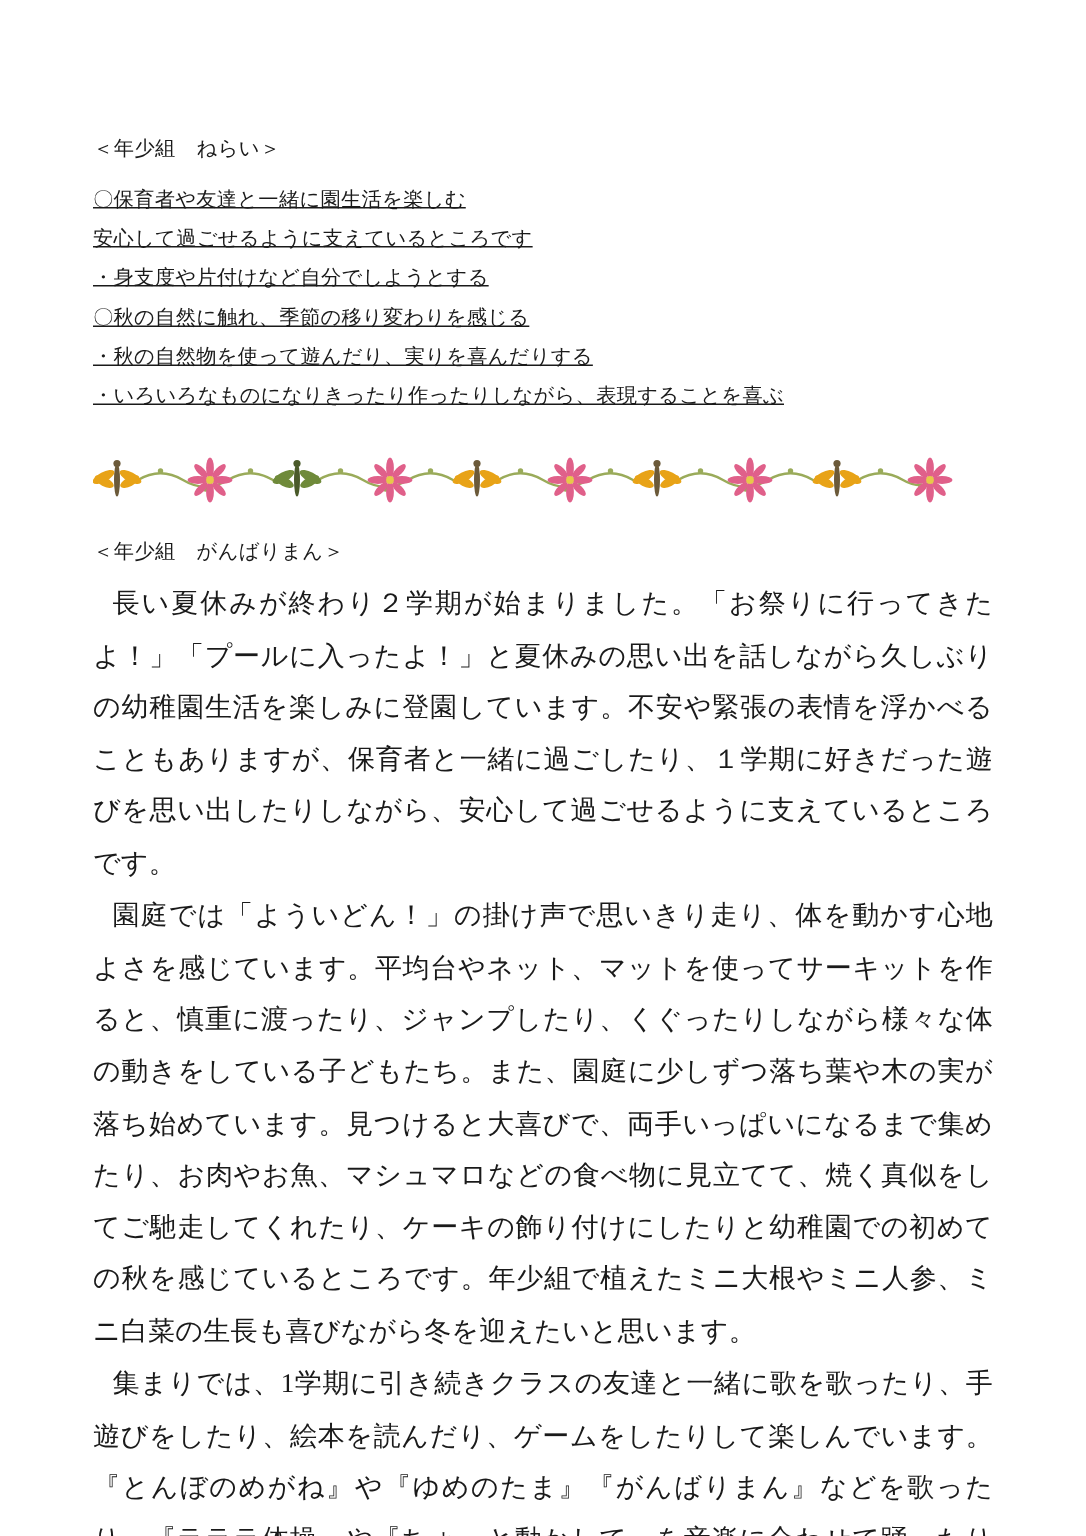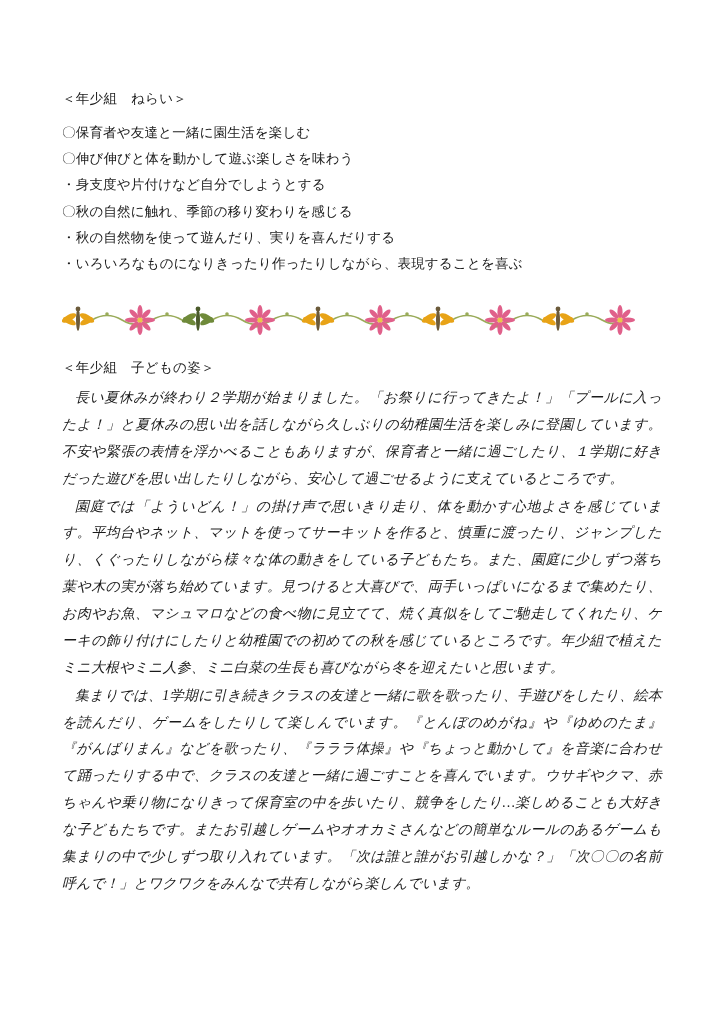--- a/index.html
+++ b/index.html
@@ -27,20 +27,21 @@
     font-size: 13.5px;
     line-height: 1.6;
     letter-spacing: 0.3px;
     margin: 0 0 10px 0;
     font-weight: normal;
   }
   .aim-list {
     margin: 0;
     padding: 0;
     list-style: none;
+    text-decoration: underline;
   }
   .aim-list li {
     font-size: 13.5px;
     line-height: 1.95;
     letter-spacing: 0.2px;
     white-space: nowrap;
   }
   .divider {
     height: 54px;
     margin: 16px 0 10px 0;
@@ -49,40 +50,39 @@
   .divider svg {
     display: block;
   }
   .heading2 {
     font-size: 13.5px;
     line-height: 1.6;
     margin: 0 0 6px 0;
     letter-spacing: 0.3px;
   }
   .body-para {
-    font-size: 14px;
+    font-size: 18px;
     line-height: 1.92;
     letter-spacing: 0.15px;
     text-align: justify;
     text-justify: inter-ideograph;
     margin: 0 0 1px 0;
     text-indent: 13px;
-    font-style: italic;
   }
 </style>
 </head>
 <body>
 
 <div class="page">
 
   <div class="section-heading">＜年少組　ねらい＞</div>
 
   <ul class="aim-list">
     <li>〇保育者や友達と一緒に園生活を楽しむ</li>
-    <li>〇伸び伸びと体を動かして遊ぶ楽しさを味わう</li>
+    <li>安心して過ごせるように支えているところです</li>
     <li>・身支度や片付けなど自分でしようとする</li>
     <li>〇秋の自然に触れ、季節の移り変わりを感じる</li>
     <li>・秋の自然物を使って遊んだり、実りを喜んだりする</li>
     <li>・いろいろなものになりきったり作ったりしながら、表現することを喜ぶ</li>
   </ul>
 
   <div class="divider">
     <svg width="600" height="54" viewBox="0 0 600 54">
       <g stroke="#9aab5a" stroke-width="1.6" fill="none" stroke-linecap="round">
         <path d="M30 27 Q 45 18 60 27 Q 75 36 90 27 Q 105 18 120 27"></path>
@@ -214,19 +214,19 @@
             <ellipse cx="6" cy="6" rx="6" ry="2.4" transform="rotate(45 6 6)"></ellipse>
             <ellipse cx="6" cy="-6" rx="6" ry="2.4" transform="rotate(-45 6 -6)"></ellipse>
             <ellipse cx="-6" cy="6" rx="6" ry="2.4" transform="rotate(-45 -6 6)"></ellipse>
           </g>
           <circle cx="0" cy="0" r="2.6" fill="#e8c84a"></circle>
         </g>
       </g>
     </svg>
   </div>
 
-  <div class="heading2">＜年少組　子どもの姿＞</div>
+  <div class="heading2">＜年少組　がんばりまん＞</div>
 
   <p class="body-para">長い夏休みが終わり２学期が始まりました。「お祭りに行ってきたよ！」「プールに入ったよ！」と夏休みの思い出を話しながら久しぶりの幼稚園生活を楽しみに登園しています。不安や緊張の表情を浮かべることもありますが、保育者と一緒に過ごしたり、１学期に好きだった遊びを思い出したりしながら、安心して過ごせるように支えているところです。</p>
   <p class="body-para">園庭では「よういどん！」の掛け声で思いきり走り、体を動かす心地よさを感じています。平均台やネット、マットを使ってサーキットを作ると、慎重に渡ったり、ジャンプしたり、くぐったりしながら様々な体の動きをしている子どもたち。また、園庭に少しずつ落ち葉や木の実が落ち始めています。見つけると大喜びで、両手いっぱいになるまで集めたり、お肉やお魚、マシュマロなどの食べ物に見立てて、焼く真似をしてご馳走してくれたり、ケーキの飾り付けにしたりと幼稚園での初めての秋を感じているところです。年少組で植えたミニ大根やミニ人参、ミニ白菜の生長も喜びながら冬を迎えたいと思います。</p>
   <p class="body-para">集まりでは、1学期に引き続きクラスの友達と一緒に歌を歌ったり、手遊びをしたり、絵本を読んだり、ゲームをしたりして楽しんでいます。『とんぼのめがね』や『ゆめのたま』『がんばりまん』などを歌ったり、『ラララ体操』や『ちょっと動かして』を音楽に合わせて踊ったりする中で、クラスの友達と一緒に過ごすことを喜んでいます。ウサギやクマ、赤ちゃんや乗り物になりきって保育室の中を歩いたり、競争をしたり…楽しめることも大好きな子どもたちです。またお引越しゲームやオオカミさんなどの簡単なルールのあるゲームも集まりの中で少しずつ取り入れています。「次は誰と誰がお引越しかな？」「次〇〇の名前呼んで！」とワクワクをみんなで共有しながら楽しんでいます。</p>
 
 </div>
 
 </body></html>

